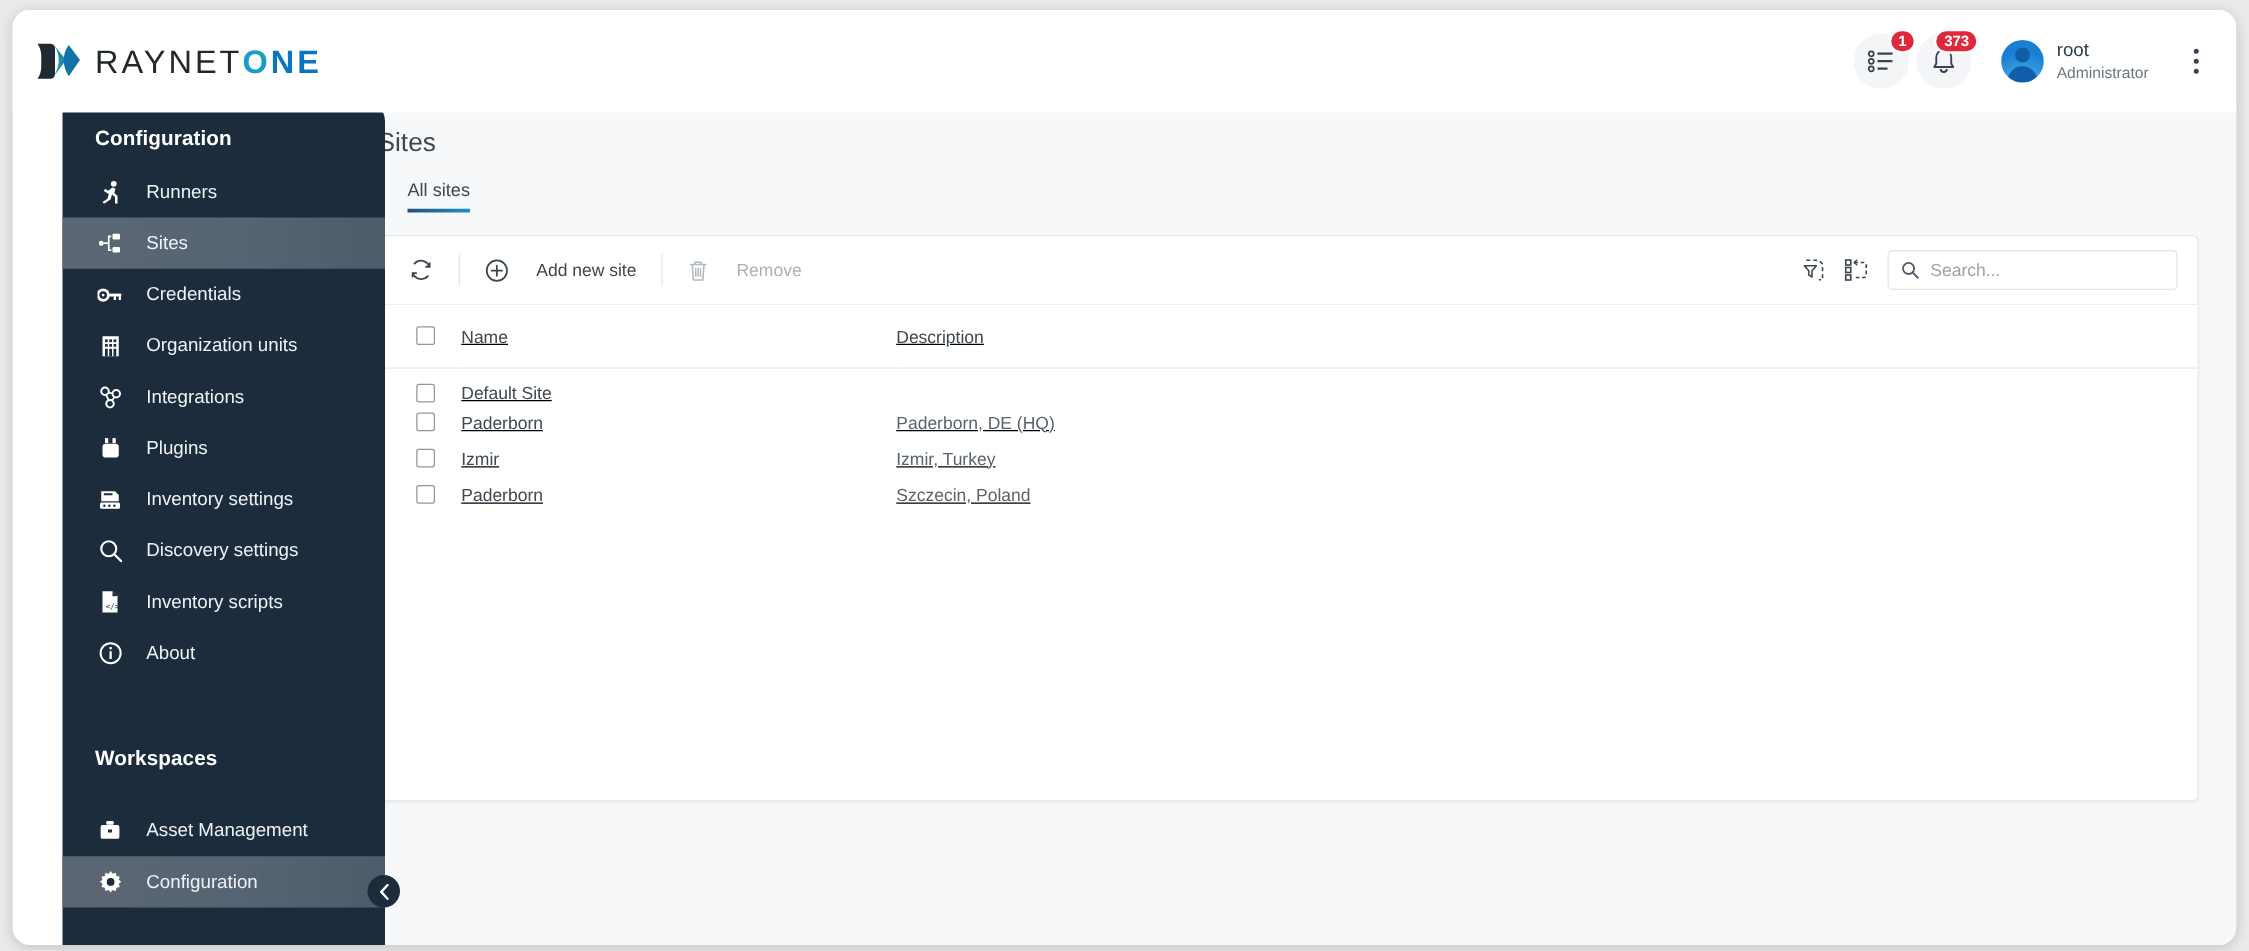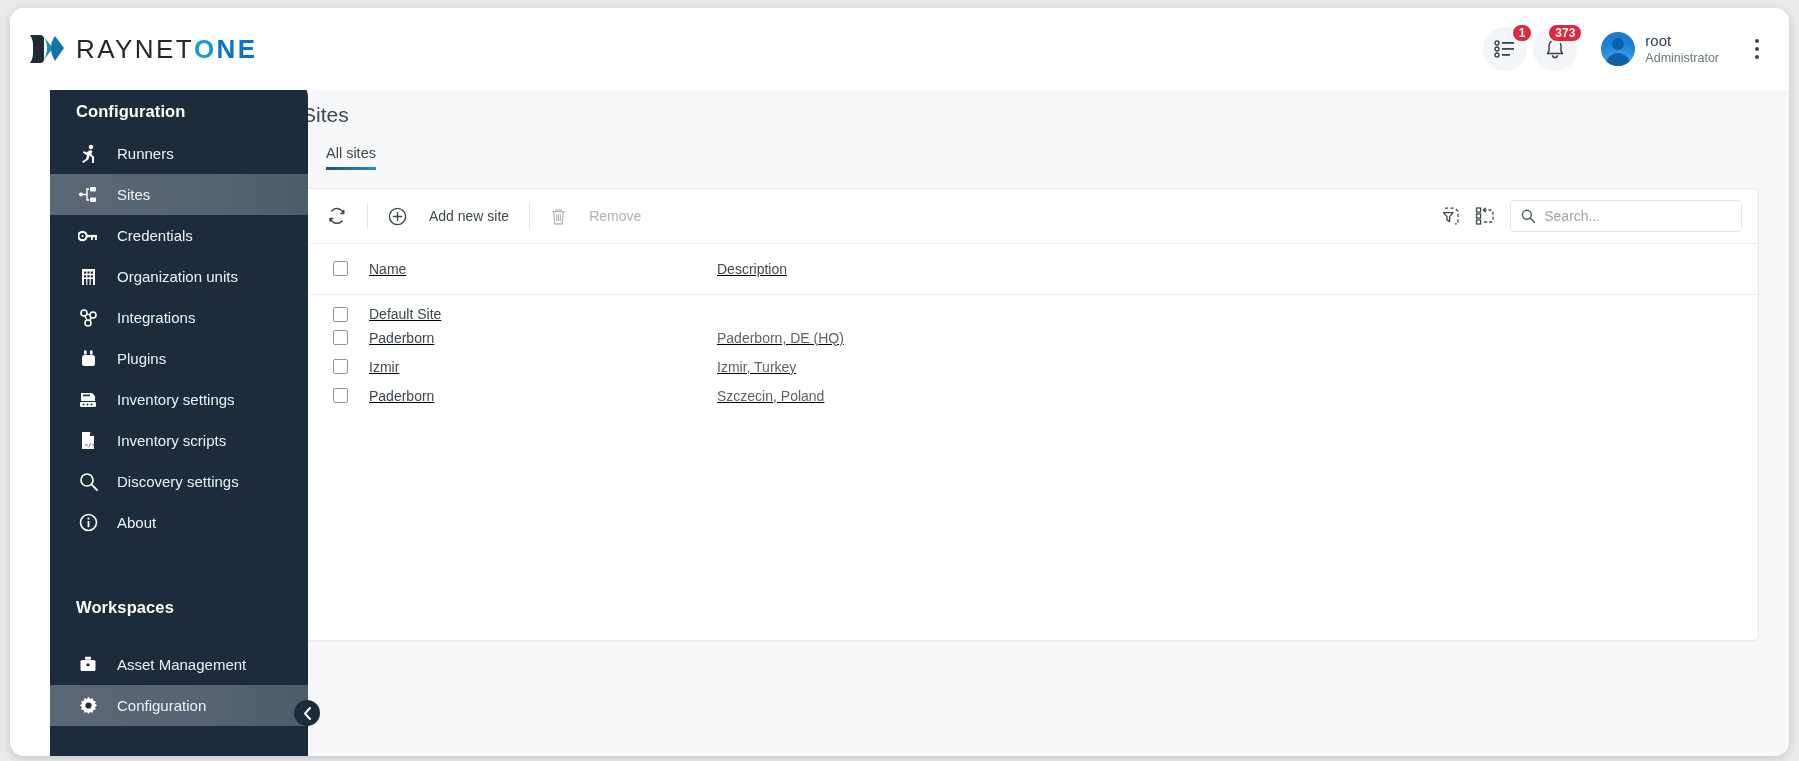--- a/index.html
+++ b/index.html
@@ -337,37 +337,37 @@
               <circle cx="8.5" cy="13.5" r="1"></circle>
               <circle cx="12.5" cy="13.5" r="1"></circle>
             </g>
           </svg>
       </span>
       <span>Inventory settings</span>
     </div>
 
     <div class="side-item">
       <span class="si-ico">
+        <svg width="19" height="19" viewBox="0 0 19 19">
+            <circle cx="8" cy="8" r="6" fill="none" stroke="#fff" stroke-width="1.7"></circle>
+            <path d="M12.4 12.4 L18 18" stroke="#fff" stroke-width="1.8" stroke-linecap="round"></path>
+          </svg>
+      </span>
+      <span>Discovery settings</span>
+    </div>
+
+    <div class="side-item">
+      <span class="si-ico">
         <svg width="16" height="19" viewBox="0 0 16 19">
             <path d="M2 1 h8 l4 4 v13 H2 z" fill="#fff"></path>
             <path d="M10 1 v4 h4" fill="#1d2c3c"></path>
             <text x="4.5" y="15.6" font-size="6" fill="#1d2c3c" font-family="monospace">&lt;/&gt;</text>
           </svg>
       </span>
       <span>Inventory scripts</span>
-    </div>
-
-    <div class="side-item">
-      <span class="si-ico">
-        <svg width="19" height="19" viewBox="0 0 19 19">
-            <circle cx="8" cy="8" r="6" fill="none" stroke="#fff" stroke-width="1.7"></circle>
-            <path d="M12.4 12.4 L18 18" stroke="#fff" stroke-width="1.8" stroke-linecap="round"></path>
-          </svg>
-      </span>
-      <span>Discovery settings</span>
     </div>
 
     <div class="side-item">
       <span class="si-ico">
         <svg width="19" height="19" viewBox="0 0 19 19">
             <circle cx="9.5" cy="9.5" r="8" fill="none" stroke="#fff" stroke-width="1.6"></circle>
             <rect x="8.6" y="8" width="1.8" height="6.2" fill="#fff"></rect>
             <rect x="8.6" y="4.6" width="1.8" height="1.9" fill="#fff"></rect>
           </svg>
       </span>

